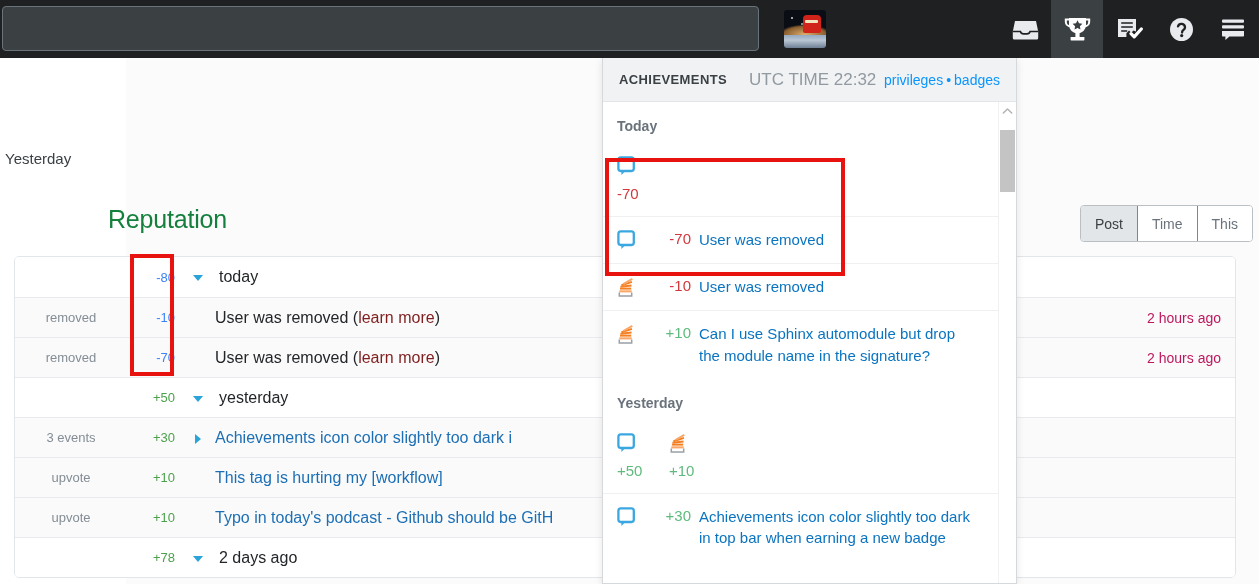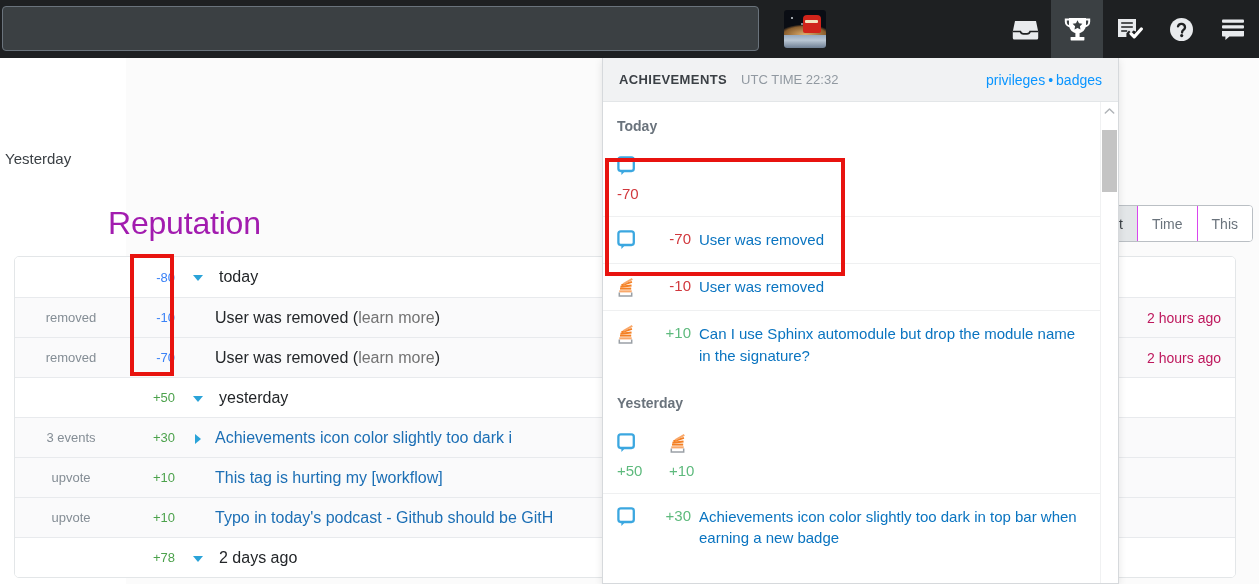--- a/index.html
+++ b/index.html
@@ -126,23 +126,23 @@
     font-size: 15px;
     color: #3b4045;
     font-family: "Liberation Sans", sans-serif;
     cursor: pointer;
     z-index: 5;
   }
 
   .rep-title {
     position: absolute;
     left: 108px; top: 205px;
-    font-size: 32px;
+    font-size: 25px;
     font-weight: normal;
-    color: #a21caf;
+    color: #15803d;
     z-index: 5;
     letter-spacing: -0.2px;
   }
 
   
   .tabgroup {
     position: absolute;
     right: 6px;
     top: 205px;
     display: flex;
@@ -232,38 +232,38 @@
   }
   .c-title {
     flex: 1;
     font-size: 16px;
     color: #232629;
     white-space: nowrap;
     overflow: hidden;
   }
   .c-title.link { color: #1c6fb5; cursor: pointer; font-size: 16px; }
   .c-title.plain { color: #232629; }
-  .c-title .lm { color: #737373; cursor: pointer; }
+  .c-title .lm { color: #7f1d1d; cursor: pointer; }
   .c-when {
     width: 150px;
     text-align: right;
     padding-right: 14px;
     color: #be185d;
     font-size: 14px;
     box-sizing: border-box;
   }
   .rep-row.item .c-title { padding-left: 0; }
   .rep-row.group .c-title { padding-left: 4px; }
 
   
   .ach-panel {
     position: absolute;
     left: 602px;
     top: 58px;
-    width: 517px;
+    width: 415px;
     height: 526px;
     background: #ffffff;
     border: 1px solid #d6d9dc;
     border-top: 0;
     box-shadow: 0 2px 8px rgba(0,0,0,0.10);
     z-index: 30;
     box-sizing: border-box;
     overflow: hidden;
   }
   .ach-head {
@@ -275,22 +275,22 @@
     padding: 0 16px;
     box-sizing: border-box;
   }
   .ach-head .title {
     font-weight: bold;
     font-size: 13px;
     letter-spacing: 0.4px;
     color: #3b4045;
   }
   .ach-head .utc {
-    margin-left: 14px;
-    font-size: 13px;
+    margin-left: 22px;
+    font-size: 17px;
     color: #9199a1;
   }
   .ach-head .links {
     margin-left: auto;
     font-size: 14px;
     color: #0a95ff;
   }
   .ach-head .links a {
     color: #0a95ff;
     text-decoration: none;

